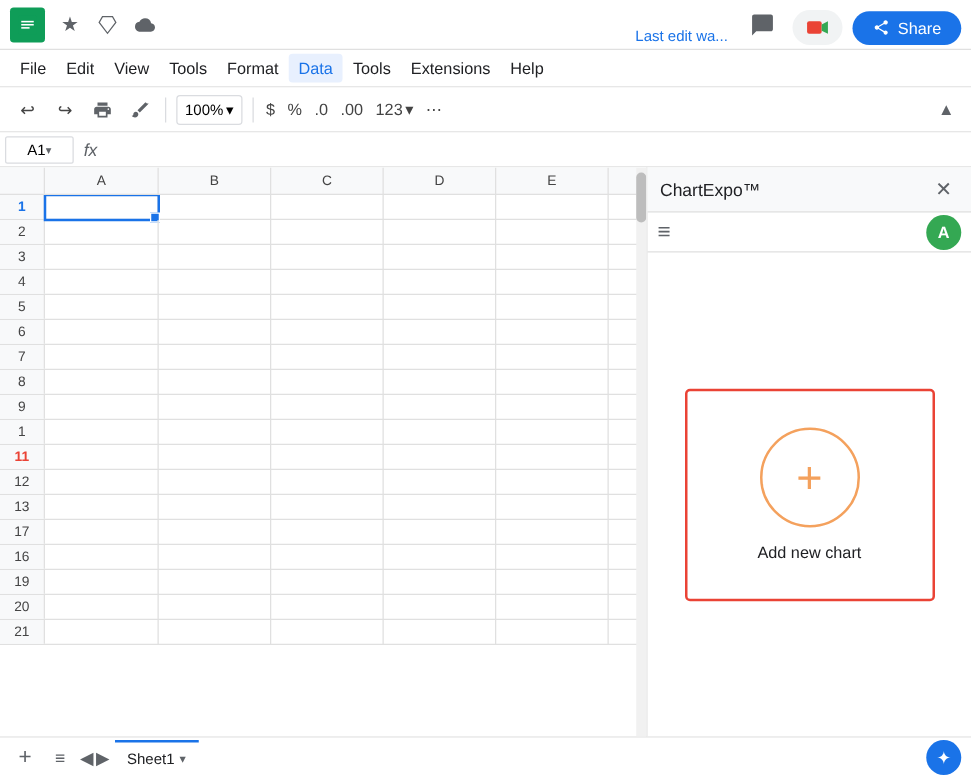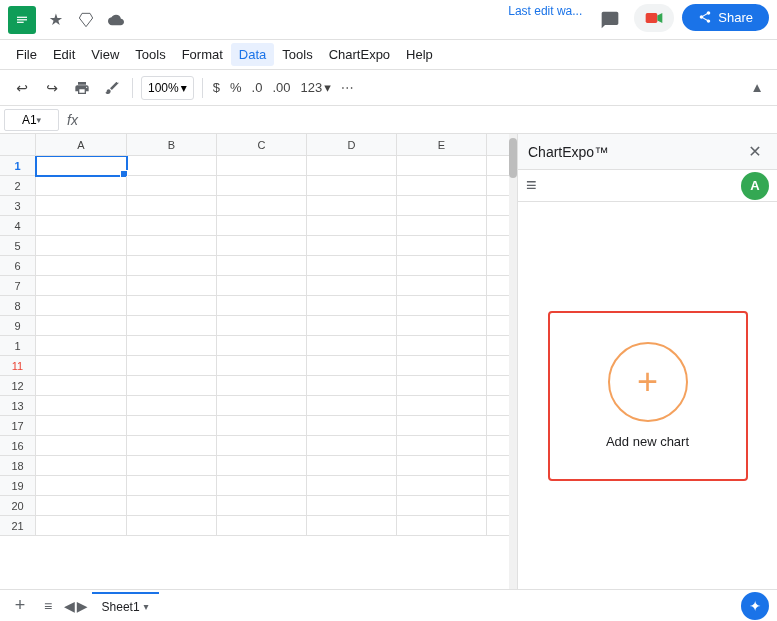--- a/index.html
+++ b/index.html
@@ -36,21 +36,21 @@
     }
     .title-icon-btn {
       color: #5f6368;
       font-size: 16px;
       cursor: pointer;
       width: 24px; height: 24px;
       display: flex; align-items: center; justify-content: center;
     }
     .header-right {
       display: flex;
-      align-items: flex-start;
+      align-items: flex-end;
       gap: 8px;
     }
     .comments-btn {
       width: 32px; height: 32px;
       border-radius: 50%;
       border: none;
       background: transparent;
       cursor: pointer;
       display: flex; align-items: center; justify-content: center;
       color: #5f6368;
@@ -461,21 +461,21 @@
       align-items: center;
       gap: 2px;
     }
     .h-scroll-arrow {
       color: #5f6368;
       font-size: 14px;
       cursor: pointer;
     }
 
     
-    .row-11 .row-num { color: #ea4335; }
+    .row-11 .row-num { color: #ea4335; font-weight: bold; }
   </style>
 </head>
 <body>
 
 <div class="title-bar">
   <div class="app-icon">
     <svg viewBox="0 0 24 24" fill="white">
       <rect x="3" y="3" width="18" height="18" rx="2" fill="#0f9d58"></rect>
       <rect x="6" y="8" width="12" height="1.5" fill="white"></rect>
       <rect x="6" y="11" width="12" height="1.5" fill="white"></rect>
@@ -518,21 +518,21 @@
 </div>
 
 <div class="menu-bar">
   <span class="menu-item">File</span>
   <span class="menu-item">Edit</span>
   <span class="menu-item">View</span>
   <span class="menu-item">Tools</span>
   <span class="menu-item">Format</span>
   <span class="menu-item active">Data</span>
   <span class="menu-item">Tools</span>
-  <span class="menu-item">ChartExpo</span>
+  <span class="menu-item">Extensions</span>
   <span class="menu-item">Help</span>
 </div>
 
 <div class="toolbar">
   <button class="toolbar-btn" title="Undo">↩</button>
   <button class="toolbar-btn" title="Redo">↪</button>
   <button class="toolbar-btn" title="Print">
     <svg width="16" height="16" viewBox="0 0 24 24">
         <path d="M19 8H5c-1.66 0-3 1.34-3 3v6h4v4h12v-4h4v-6c0-1.66-1.34-3-3-3zm-3 11H8v-5h8v5zm3-7c-.55 0-1-.45-1-1s.45-1 1-1 1 .45 1 1-.45 1-1 1zm-1-9H6v4h12V3z" fill="#5f6368"></path>
       </svg>
@@ -702,28 +702,20 @@
         <div class="grid-row">
           <div class="row-num">17</div>
           <div class="cell" style="width: 91px;"></div>
           <div class="cell" style="width: 90px;"></div>
           <div class="cell" style="width: 90px;"></div>
           <div class="cell" style="width: 90px;"></div>
           <div class="cell" style="width: 90px;"></div>
         </div>
         <div class="grid-row">
           <div class="row-num">16</div>
-          <div class="cell" style="width: 91px;"></div>
-          <div class="cell" style="width: 90px;"></div>
-          <div class="cell" style="width: 90px;"></div>
-          <div class="cell" style="width: 90px;"></div>
-          <div class="cell" style="width: 90px;"></div>
-        </div>
-        <div class="grid-row">
-          <div class="row-num">18</div>
           <div class="cell" style="width: 91px;"></div>
           <div class="cell" style="width: 90px;"></div>
           <div class="cell" style="width: 90px;"></div>
           <div class="cell" style="width: 90px;"></div>
           <div class="cell" style="width: 90px;"></div>
         </div>
         <div class="grid-row">
           <div class="row-num">19</div>
           <div class="cell" style="width: 91px;"></div>
           <div class="cell" style="width: 90px;"></div>

